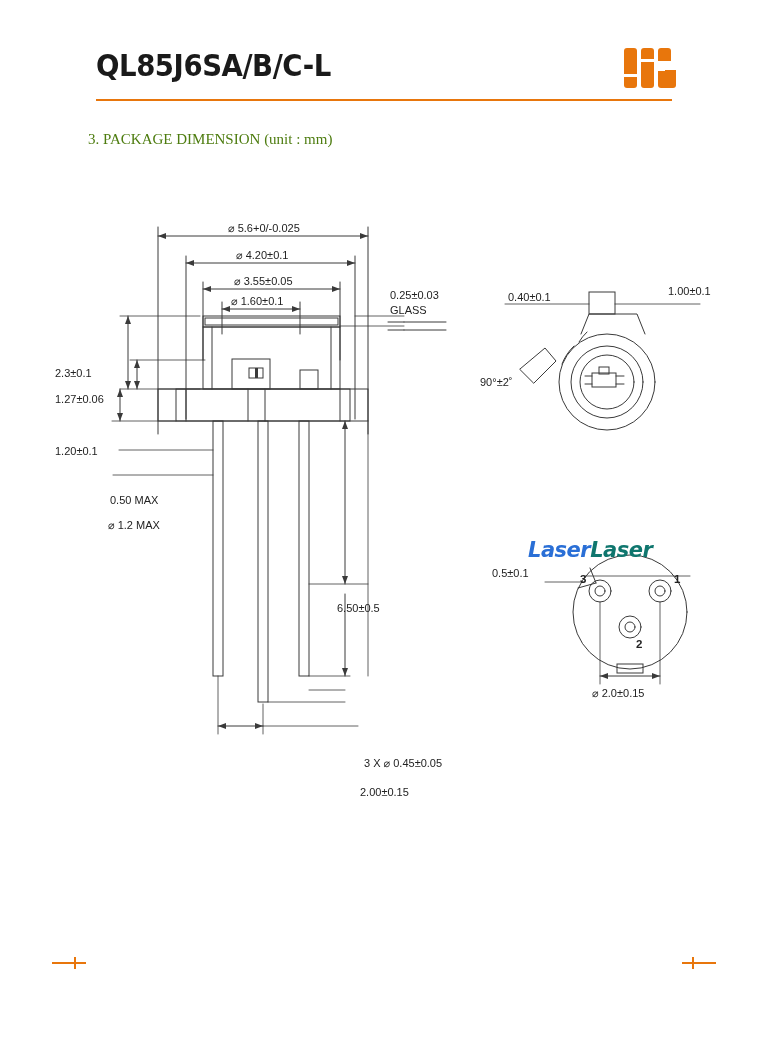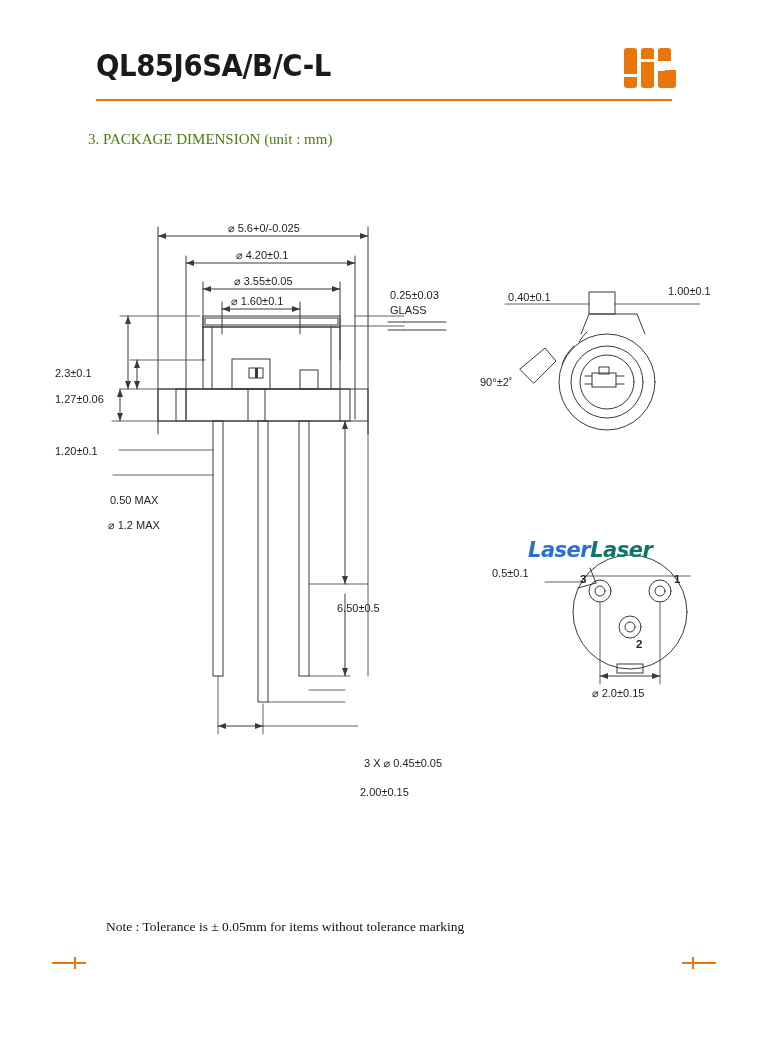--- a/index.html
+++ b/index.html
@@ -312,21 +312,20 @@
         <text class="dimtext lg" x="636" y="484" font-weight="bold">2</text>
         <text class="dimtext lg" x="580" y="419" font-weight="bold">3</text>
       </g>
     </svg>
   </div>
 
   <div class="watermark">
     <span class="wm-b">Laser</span><span class="wm-a">Laser</span>
   </div>
 
-  <div class="note">Note : Tolerance is ± 0.05mm for items without tolerance marking</div>
 
   <div class="crop crop-left">
     <div class="h"></div>
       <div class="v"></div>
   </div>
   <div class="crop crop-right">
     <div class="h"></div>
       <div class="v"></div>
   </div>
 

